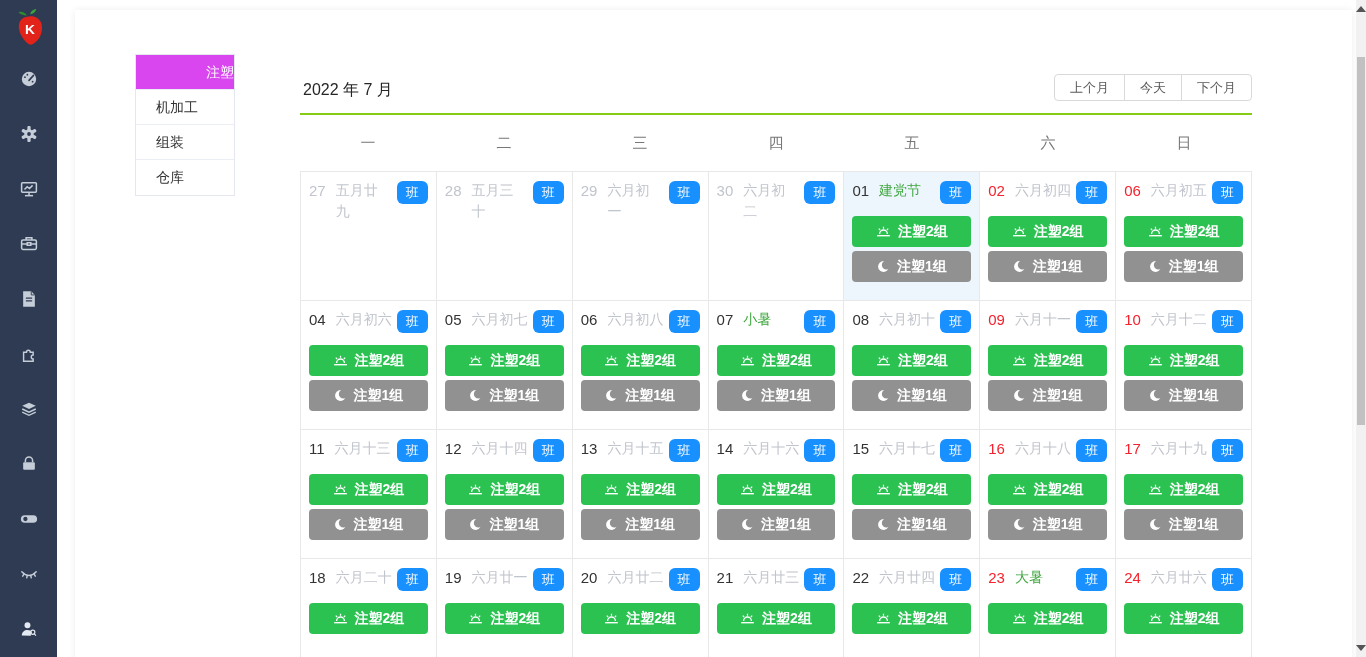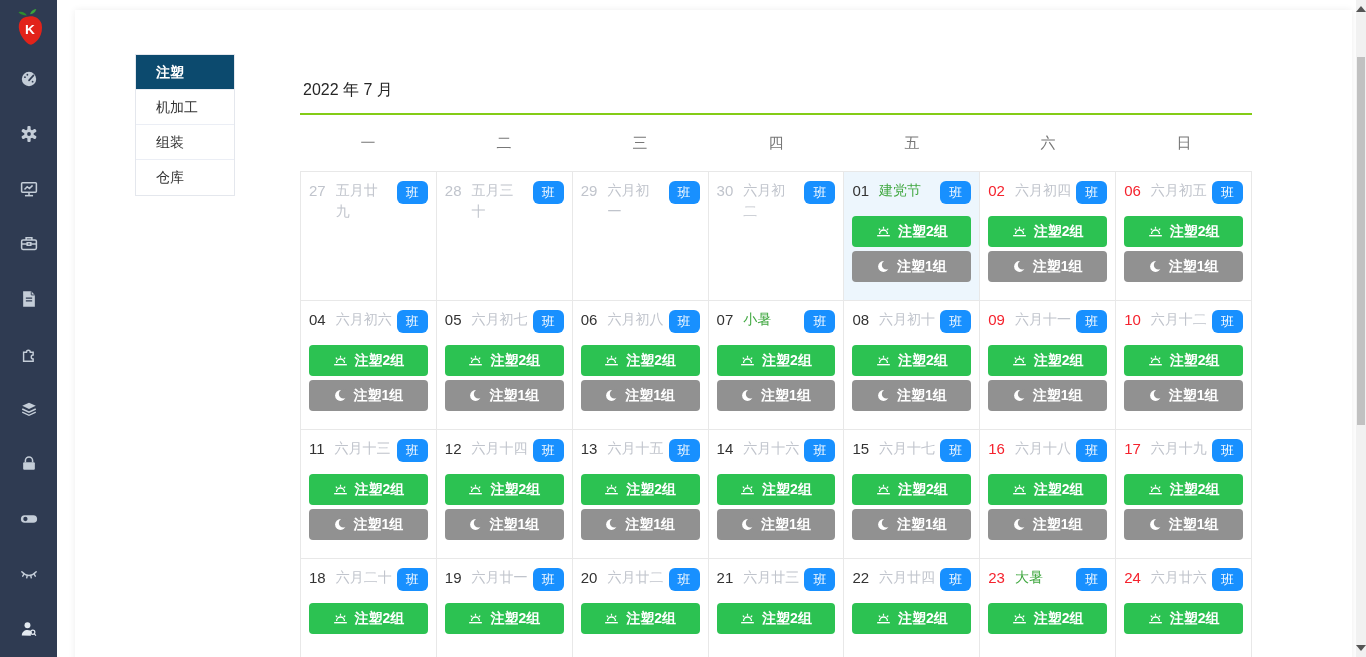--- a/index.html
+++ b/index.html
@@ -23,21 +23,21 @@
   .tab { width:70px; text-align:center; line-height:39px; font-size:14px; color:#555; cursor:pointer; }
   .tab.active { background:#fff; color:#1890ff; border:1px solid #e3e6ea; border-bottom:none; }
   .card-body { position:relative; height:calc(100% - 40px); background:#fff; }
 
   
   .cat-list { position:absolute; left:60px; top:44px; width:100px; background:#fff;
               border:1px solid #e4e7ed; }
   .cat-item { height:35px; line-height:34px; padding-left:20px; font-size:14px; color:#333;
               border-bottom:1px solid #ebeef5; cursor:pointer; }
   .cat-item:last-child { border-bottom:none; }
-  .cat-item.active { background:#0c4a6e; color:#fff; font-weight:700; }
+  .cat-item.active { background:#d946ef; color:#fff; font-weight:400;text-align:right; }
 
   
   .calendar { position:absolute; left:225px; top:0; width:952px; }
   .cal-header { height:48px; margin-top:57px; border-bottom:2px solid #84cc16;
                 display:flex; align-items:center; justify-content:space-between; }
   .cal-title { font-size:16px; color:#262626; padding-left:3px; }
   .btn-group { display:flex; margin-bottom:6px; }
   .nav-btn { height:27px; line-height:25px; padding:0 15px; border:1px solid #d9d9d9;
              background:#fff; font-size:13px; color:#595959; margin-left:-1px; cursor:pointer; }
   .nav-btn:first-child { border-radius:4px 0 0 4px; margin-left:0; }
@@ -185,20 +185,25 @@
       <div class="cat-list">
           <div class="cat-item active">注塑</div>
           <div class="cat-item">机加工</div>
           <div class="cat-item">组装</div>
           <div class="cat-item">仓库</div>
         </div>
 
       <div class="calendar">
         <div class="cal-header">
           <span class="cal-title">2022 年 7 月</span>
+          <div class="btn-group">
+            <button class="nav-btn">上个月</button>
+            <button class="nav-btn">今天</button>
+            <button class="nav-btn">下个月</button>
+          </div>
         </div>
         <div class="weekdays">
             <span>一</span>
             <span>二</span>
             <span>三</span>
             <span>四</span>
             <span>五</span>
             <span>六</span>
             <span>日</span>
           </div>

